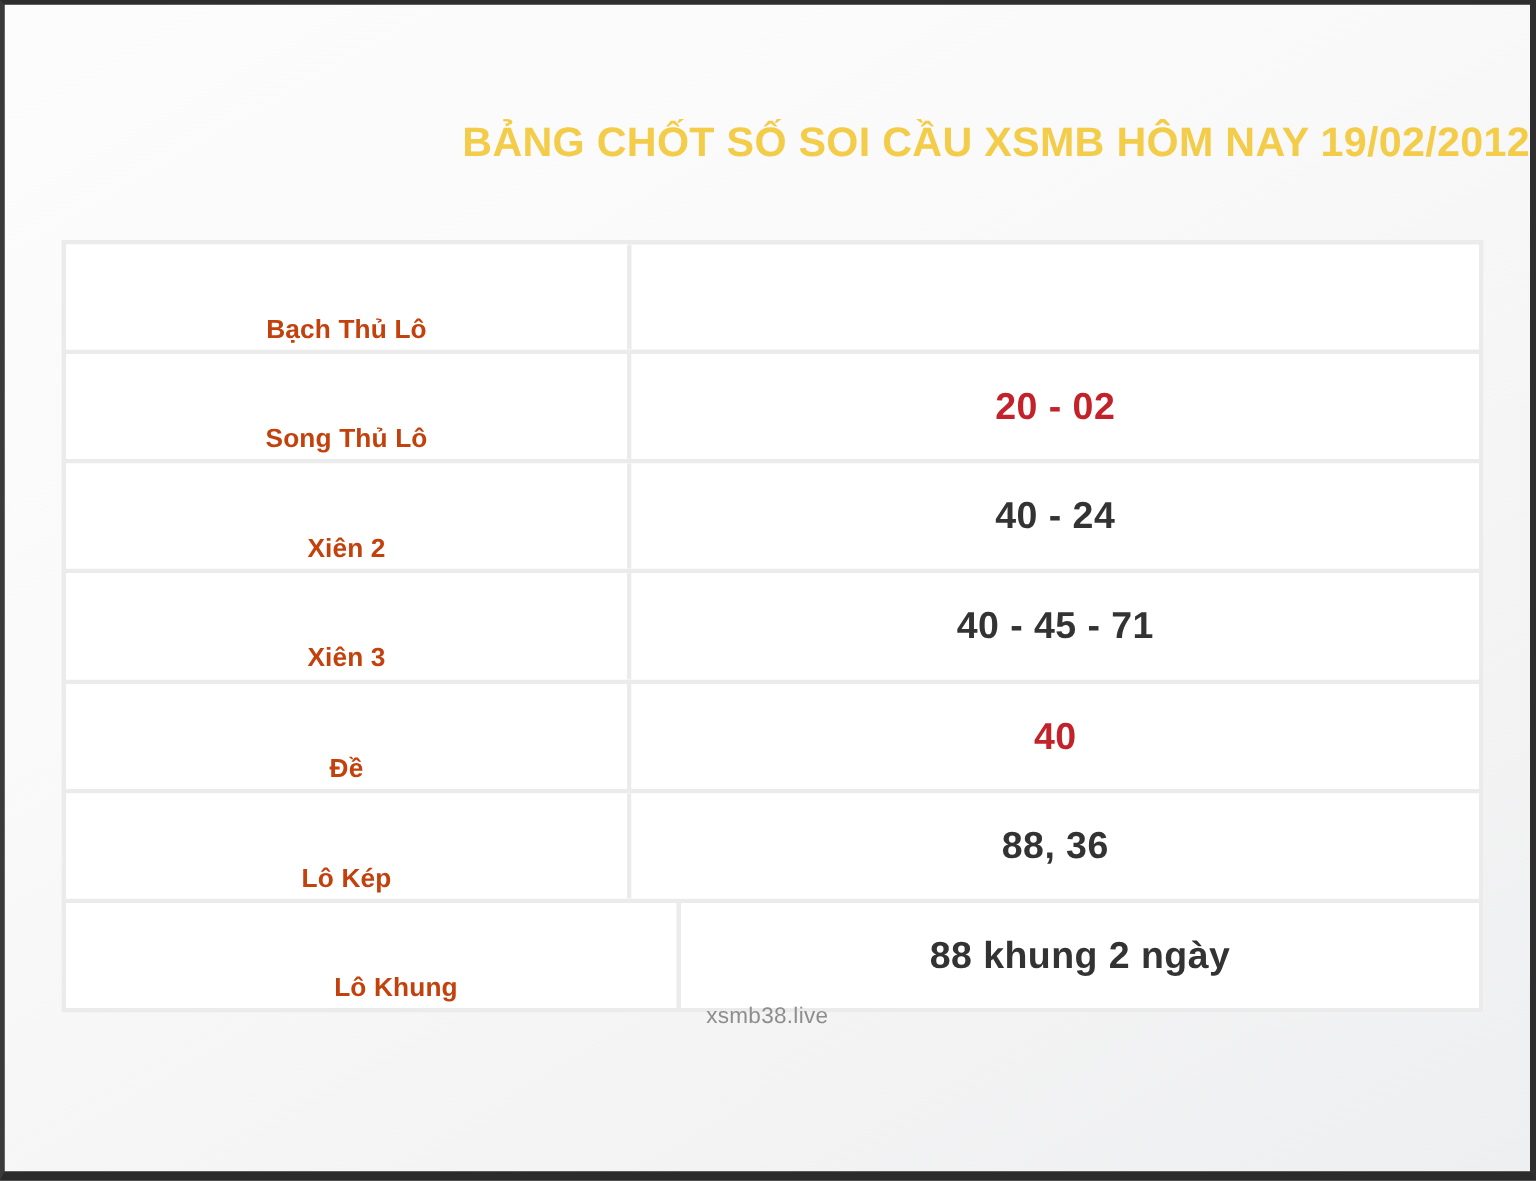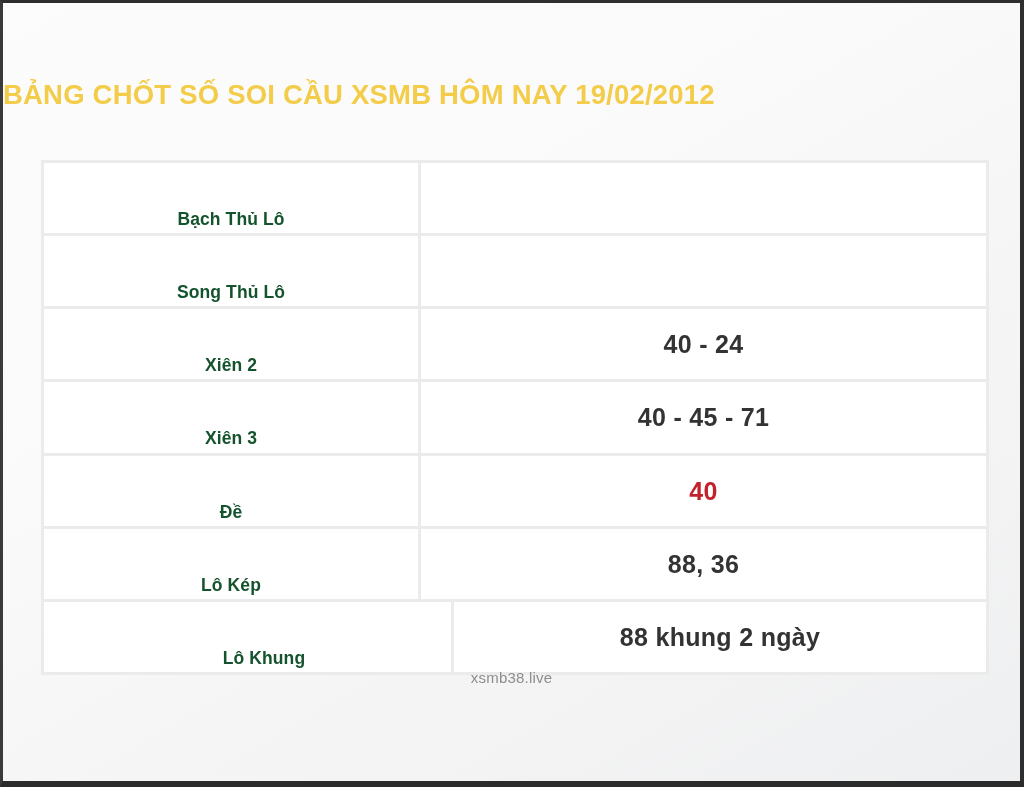--- a/index.html
+++ b/index.html
@@ -24,21 +24,22 @@
       linear-gradient(150deg, #fcfcfc 0%, #fafafa 35%, #f4f4f5 70%, #eeeff0 100%);
     overflow: hidden;
   }
 
   
   .title-wrap {
     position: absolute;
     left: 0;
     right: 0;
     top: 76px;
-    text-align: left;
+    text-align: right;
+    padding-left: 24px;
   }
   .page-title {
     display: inline-block;
     font-size: 27.5px;
     font-weight: bold;
     letter-spacing: 0.2px;
     color: #f3cc4a;
     text-transform: uppercase;
     white-space: nowrap;
   }
@@ -76,21 +77,21 @@
     flex: 0 0 377px;
     border-right: 3px solid #ebebec;
   }
   .cell-value {
     flex: 1 1 auto;
   }
 
   .label-text {
     font-size: 17.5px;
     font-weight: bold;
-    color: #14532d;
+    color: #c2410c;
     letter-spacing: 0.1px;
     line-height: 1.2;
     white-space: nowrap;
     margin-top: 43px;
   }
   .value-text {
     font-size: 25px;
     font-weight: bold;
     color: #333333;
     letter-spacing: 0.3px;
@@ -129,20 +130,23 @@
 
   <div class="trow">
         <div class="cell cell-label">
           <span class="label-text">Bạch Thủ Lô</span>
         </div>
       </div>
       <div class="trow">
         <div class="cell cell-label">
           <span class="label-text">Song Thủ Lô</span>
         </div>
+        <div class="cell cell-value">
+          <span class="value-text accent">20 - 02</span>
+        </div>
       </div>
       <div class="trow">
         <div class="cell cell-label">
           <span class="label-text">Xiên 2</span>
         </div>
         <div class="cell cell-value">
           <span class="value-text">40 - 24</span>
         </div>
       </div>
       <div class="trow">

